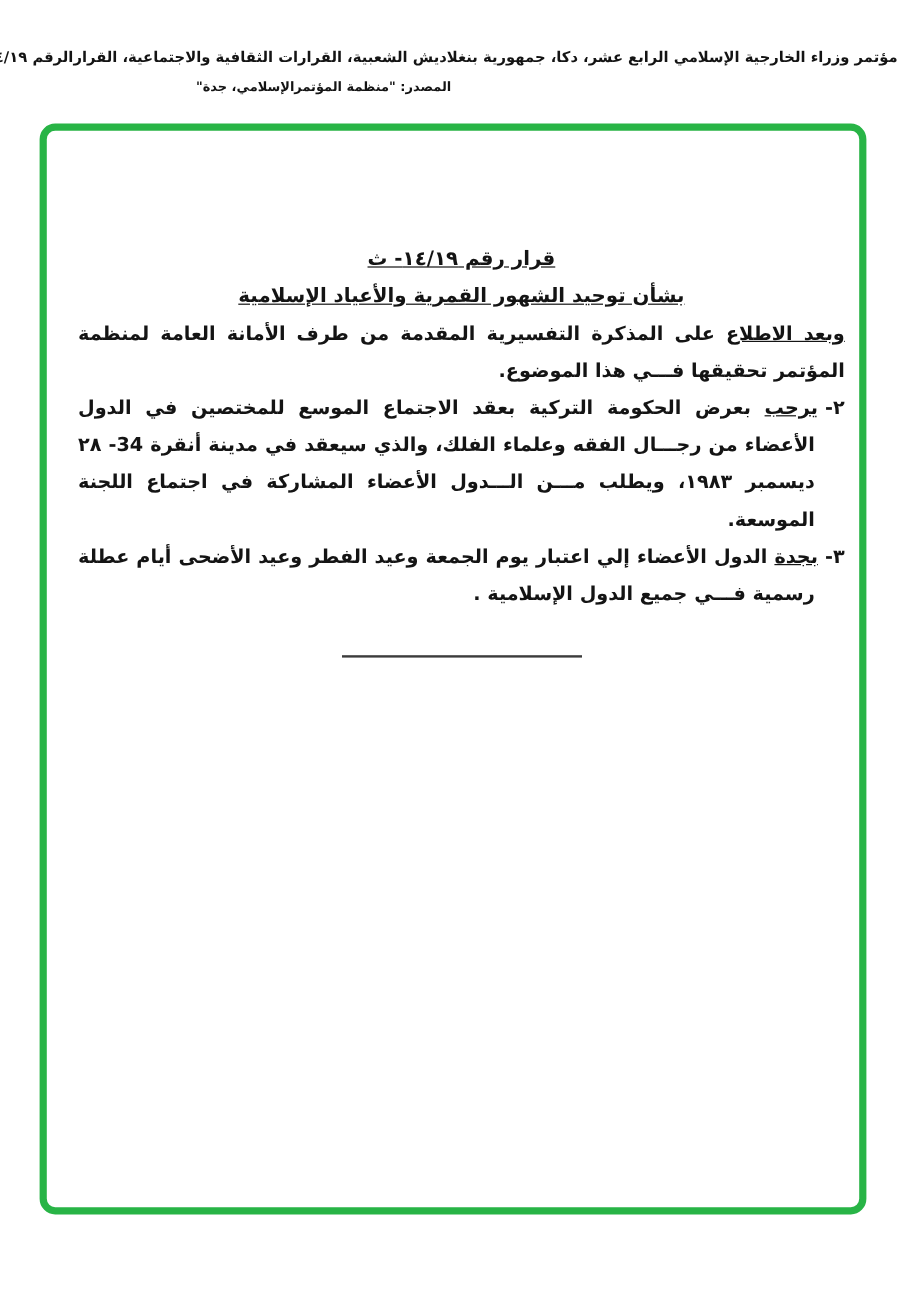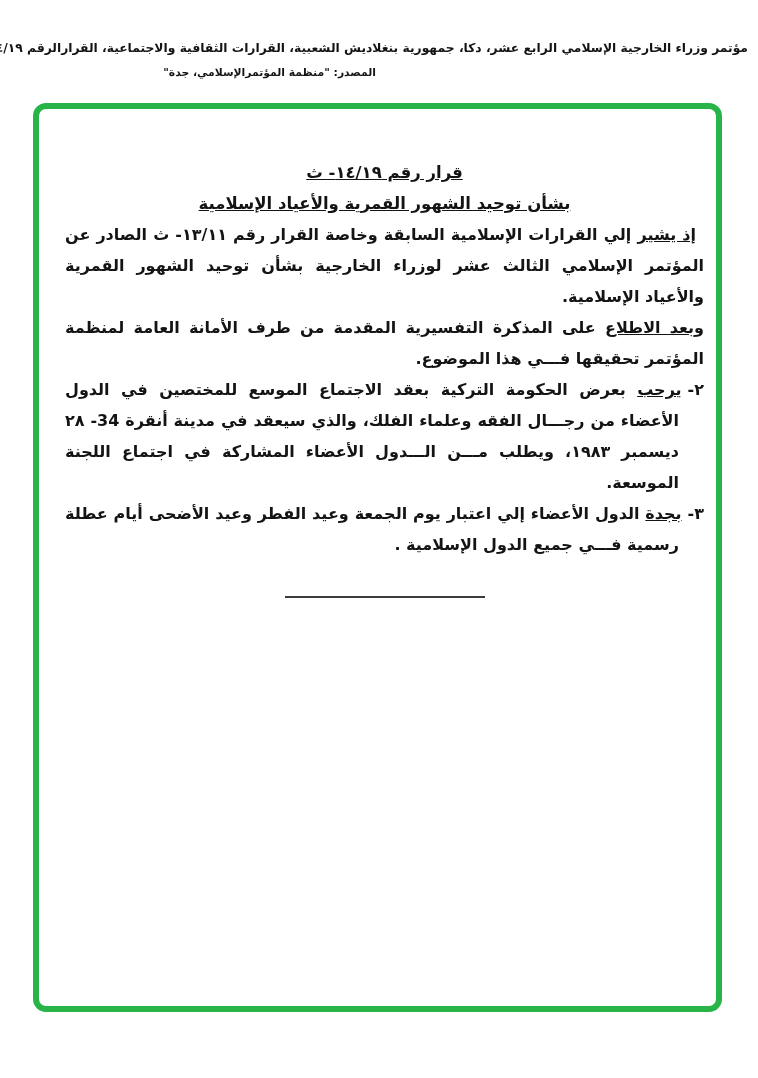--- a/index.html
+++ b/index.html
@@ -51,20 +51,21 @@
   
   .doc {
     direction: rtl;
     text-align: justify;
     font-weight: bold;
     font-size: 16px;
     line-height: 31px;
     padding: 48px 12px 0 26px;
     box-sizing: border-box;
     width: 100%;
+    margin-top: 43px;
   }
   .title, .subtitle {
     text-align: center;
     text-decoration: underline;
     font-size: 16.5px;
     margin: 0;
     font-weight: bold;
   }
   .para { margin: 0; }
   .para.indent-lg { text-indent: 34px; }
@@ -91,21 +92,20 @@
   <div class="line2">المصدر:  "منظمة المؤتمرالإسلامي، جدة"</div>
 </div>
 
 <div class="frame">
   <div class="doc">
 
     <div class="title">قرار رقم ١٤/١٩- ث</div>
     <div class="subtitle">بشأن توحيد الشهور القمرية والأعياد الإسلامية</div>
 
 
-    <p class="para indent-sm"><span class="lead">إذ يشير</span><span> إلي القرارات الإسلامية السابقة وخاصة القرار رقم ١٣/١١- ث الصادر عن المؤتمر الإسلامي الثالث عشر لوزراء الخارجية بشأن توحيد الشهور القمرية والأعياد الإسلامية.</span></p>
 
 
     <p class="para"><span class="lead">وبعد الاطلاع</span><span> على المذكرة التفسيرية المقدمة من طرف الأمانة العامة لمنظمة المؤتمر تحقيقها فـــي هذا الموضوع.</span></p>
 
 
     <div class="item"><span class="num">٢-</span><span class="lead">يرحب</span><span> بعرض الحكومة التركية بعقد الاجتماع الموسع للمختصين في الدول الأعضاء من رجـــال الفقه وعلماء الفلك، والذي سيعقد في مدينة أنقرة 34- ٢٨ ديسمبر ١٩٨٣، ويطلب مـــن الـــدول الأعضاء المشاركة في اجتماع اللجنة الموسعة.</span></div>
 
     <div class="item"><span class="num">٣-</span><span class="lead">بجدة</span><span> الدول الأعضاء إلي اعتبار يوم الجمعة وعيد الفطر وعيد الأضحى أيام عطلة رسمية فـــي جميع الدول الإسلامية .</span></div>
 
     <div class="divider"></div>

